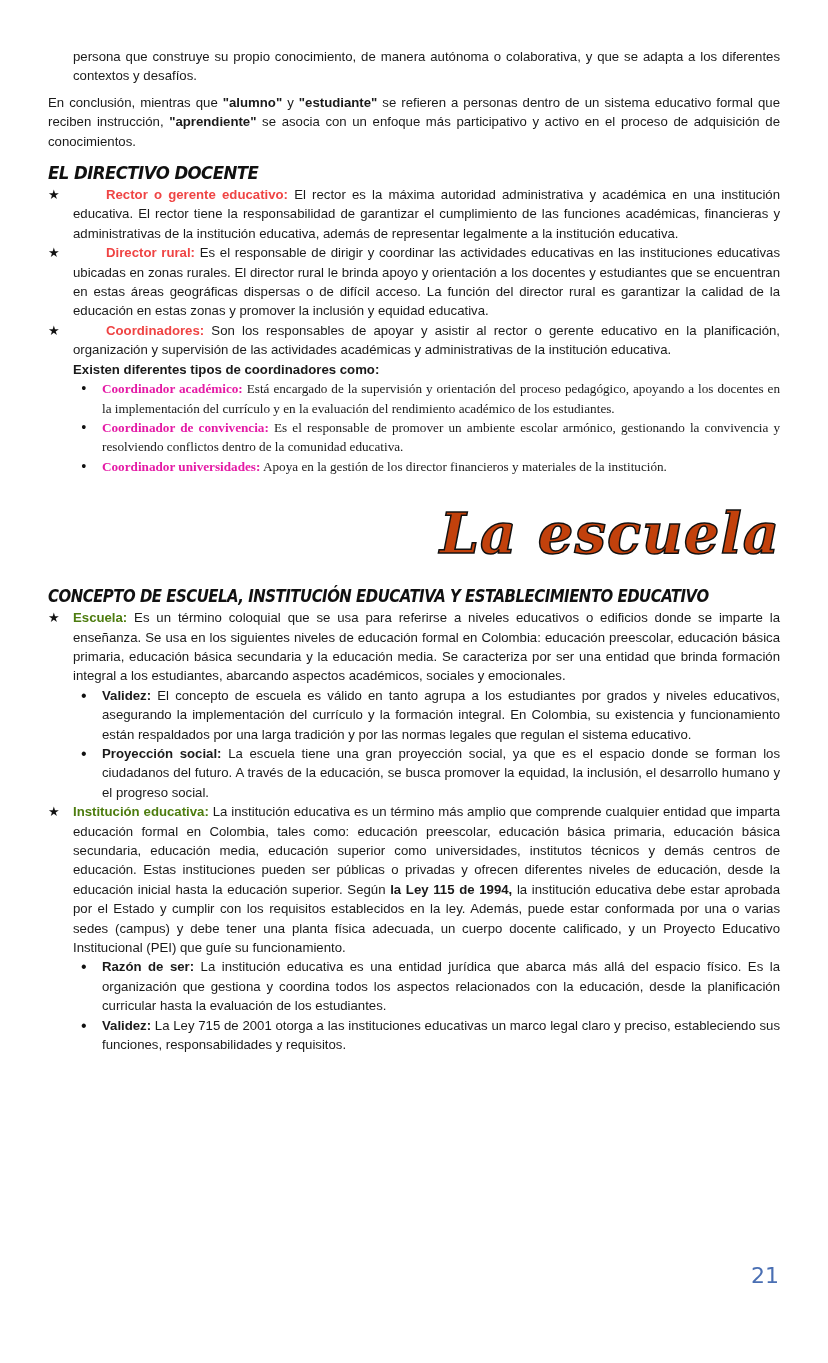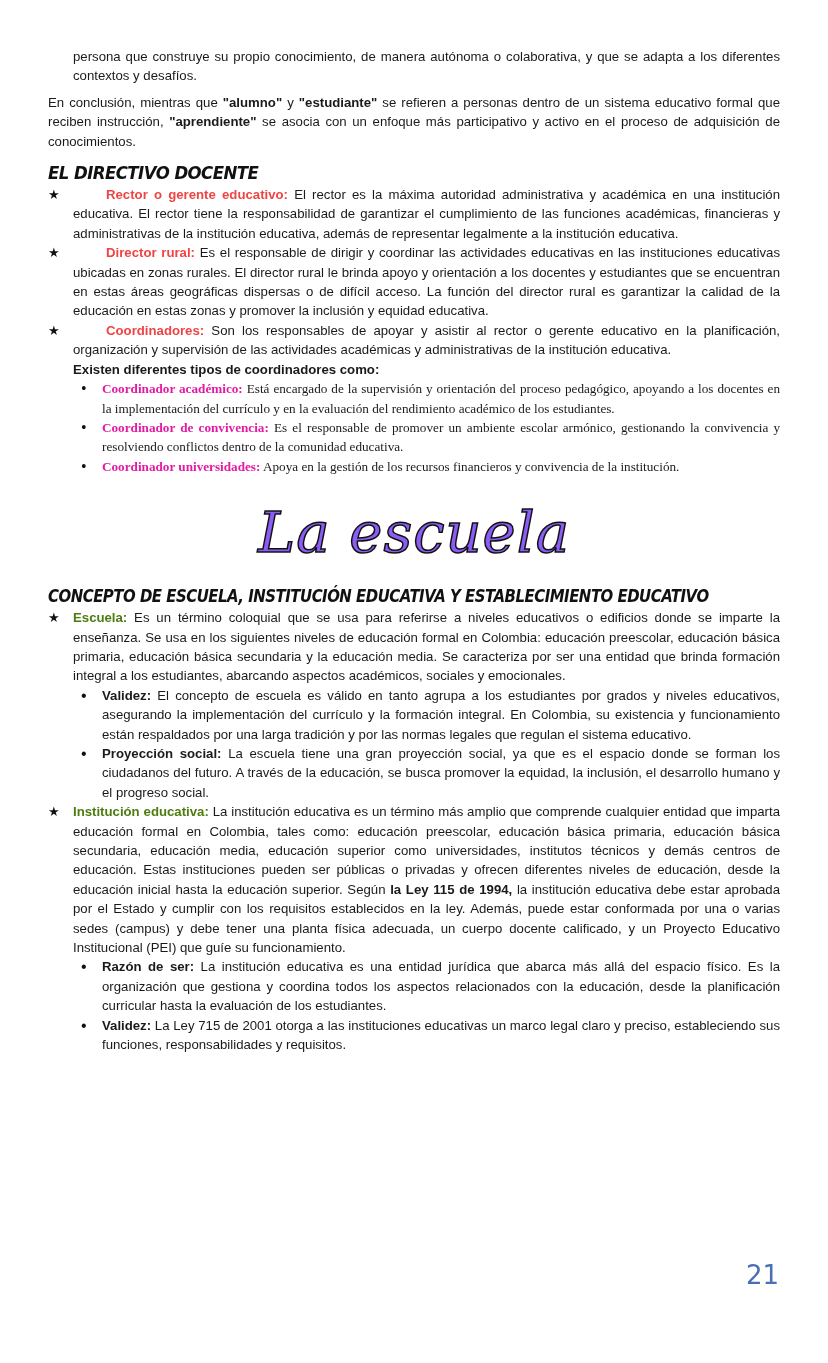--- a/index.html
+++ b/index.html
@@ -56,36 +56,36 @@
       top: 0;
       font-size: 16px;
       color: #111;
     }
     .term-blue { color: #ef4444; font-weight: bold; padding-left: 33px; }
     .term-pink { color: #e41aa5; font-weight: bold; }
     .term-violet { color: #4d7c0f; font-weight: bold; }
     .b { font-weight: bold; }
     .title-script {
       font-family: "DejaVu Serif", serif;
-      font-weight: normal;
+      font-weight: bold;
       font-style: italic;
       font-size: 56px;
       line-height: 70px;
-      text-align: center;
-      color: #8b5cf6;
+      text-align: right;
+      color: #c2410c;
       margin-top: 22px;
       margin-bottom: 16px;
       letter-spacing: 1px;
       -webkit-text-stroke: 1.5px #111;
     }
     .page-number {
       position: absolute;
       right: 49px;
       top: 1266px;
-      font-size: 26px;
+      font-size: 22px;
       color: #4a6fb3;
       font-family: "DejaVu Sans", sans-serif;
     }
   </style>
 </head>
 <body>
 
 <div class="page">
 
   <p class="indent">persona que construye su propio conocimiento, de manera autónoma o colaborativa, y que se adapta a los diferentes contextos y desafíos.</p>
@@ -95,21 +95,21 @@
   <h2 class="heading" style="margin-top:10px;">EL DIRECTIVO DOCENTE</h2>
 
   <ul class="stars">
     <li class="item-text"><span class="term-blue">Rector o gerente educativo:</span><span> El rector es la máxima autoridad administrativa y académica en una institución educativa. El rector tiene la responsabilidad de garantizar el cumplimiento de las funciones académicas, financieras y administrativas de la institución educativa, además de representar legalmente a la institución educativa.</span></li>
     <li class="item-text"><span class="term-blue">Director rural:</span><span> Es el responsable de dirigir y coordinar las actividades educativas en las instituciones educativas ubicadas en zonas rurales. El director rural le brinda apoyo y orientación a los docentes y estudiantes que se encuentran en estas áreas geográficas dispersas o de difícil acceso. La función del director rural es garantizar la calidad de la educación en estas zonas y promover la inclusión y equidad educativa.</span></li>
     <li class="item-text"><span class="term-blue">Coordinadores:</span><span> Son los responsables de apoyar y asistir al rector o gerente educativo en la planificación, organización y supervisión de las actividades académicas y administrativas de la institución educativa.</span>
       <div class="b">Existen diferentes tipos de coordinadores como:</div>
       <ul class="dots" style="margin-left:-25px;font-family:Liberation Serif, serif;">
         <li class="item-text" style="margin-left:25px;"><span class="term-pink">Coordinador académico:</span><span> Está encargado de la supervisión y orientación del proceso pedagógico, apoyando a los docentes en la implementación del currículo y en la evaluación del rendimiento académico de los estudiantes.</span></li>
         <li class="item-text" style="margin-left:25px;"><span class="term-pink">Coordinador de convivencia:</span><span> Es el responsable de promover un ambiente escolar armónico, gestionando la convivencia y resolviendo conflictos dentro de la comunidad educativa.</span></li>
-        <li class="item-text" style="margin-left:25px;"><span class="term-pink">Coordinador universidades:</span><span> Apoya en la gestión de los recursos financieros y convivencia de la institución.</span></li>
+        <li class="item-text" style="margin-left:25px;"><span class="term-pink">Coordinador universidades:</span><span> Apoya en la gestión de los director financieros y materiales de la institución.</span></li>
       </ul>
     </li>
   </ul>
 
   <h1 class="title-script">La escuela</h1>
 
   <h2 class="heading heading-wide">CONCEPTO DE ESCUELA, INSTITUCIÓN EDUCATIVA Y ESTABLECIMIENTO EDUCATIVO</h2>
 
   <ul class="stars">
     <li class="item-text"><span class="term-violet">Escuela:</span><span> Es un término coloquial que se usa para referirse a niveles educativos o edificios donde se imparte la enseñanza. Se usa en los siguientes niveles de educación formal en Colombia: educación preescolar, educación básica primaria, educación básica secundaria y la educación media. Se caracteriza por ser una entidad que brinda formación integral a los estudiantes, abarcando aspectos académicos, sociales y emocionales.</span>

